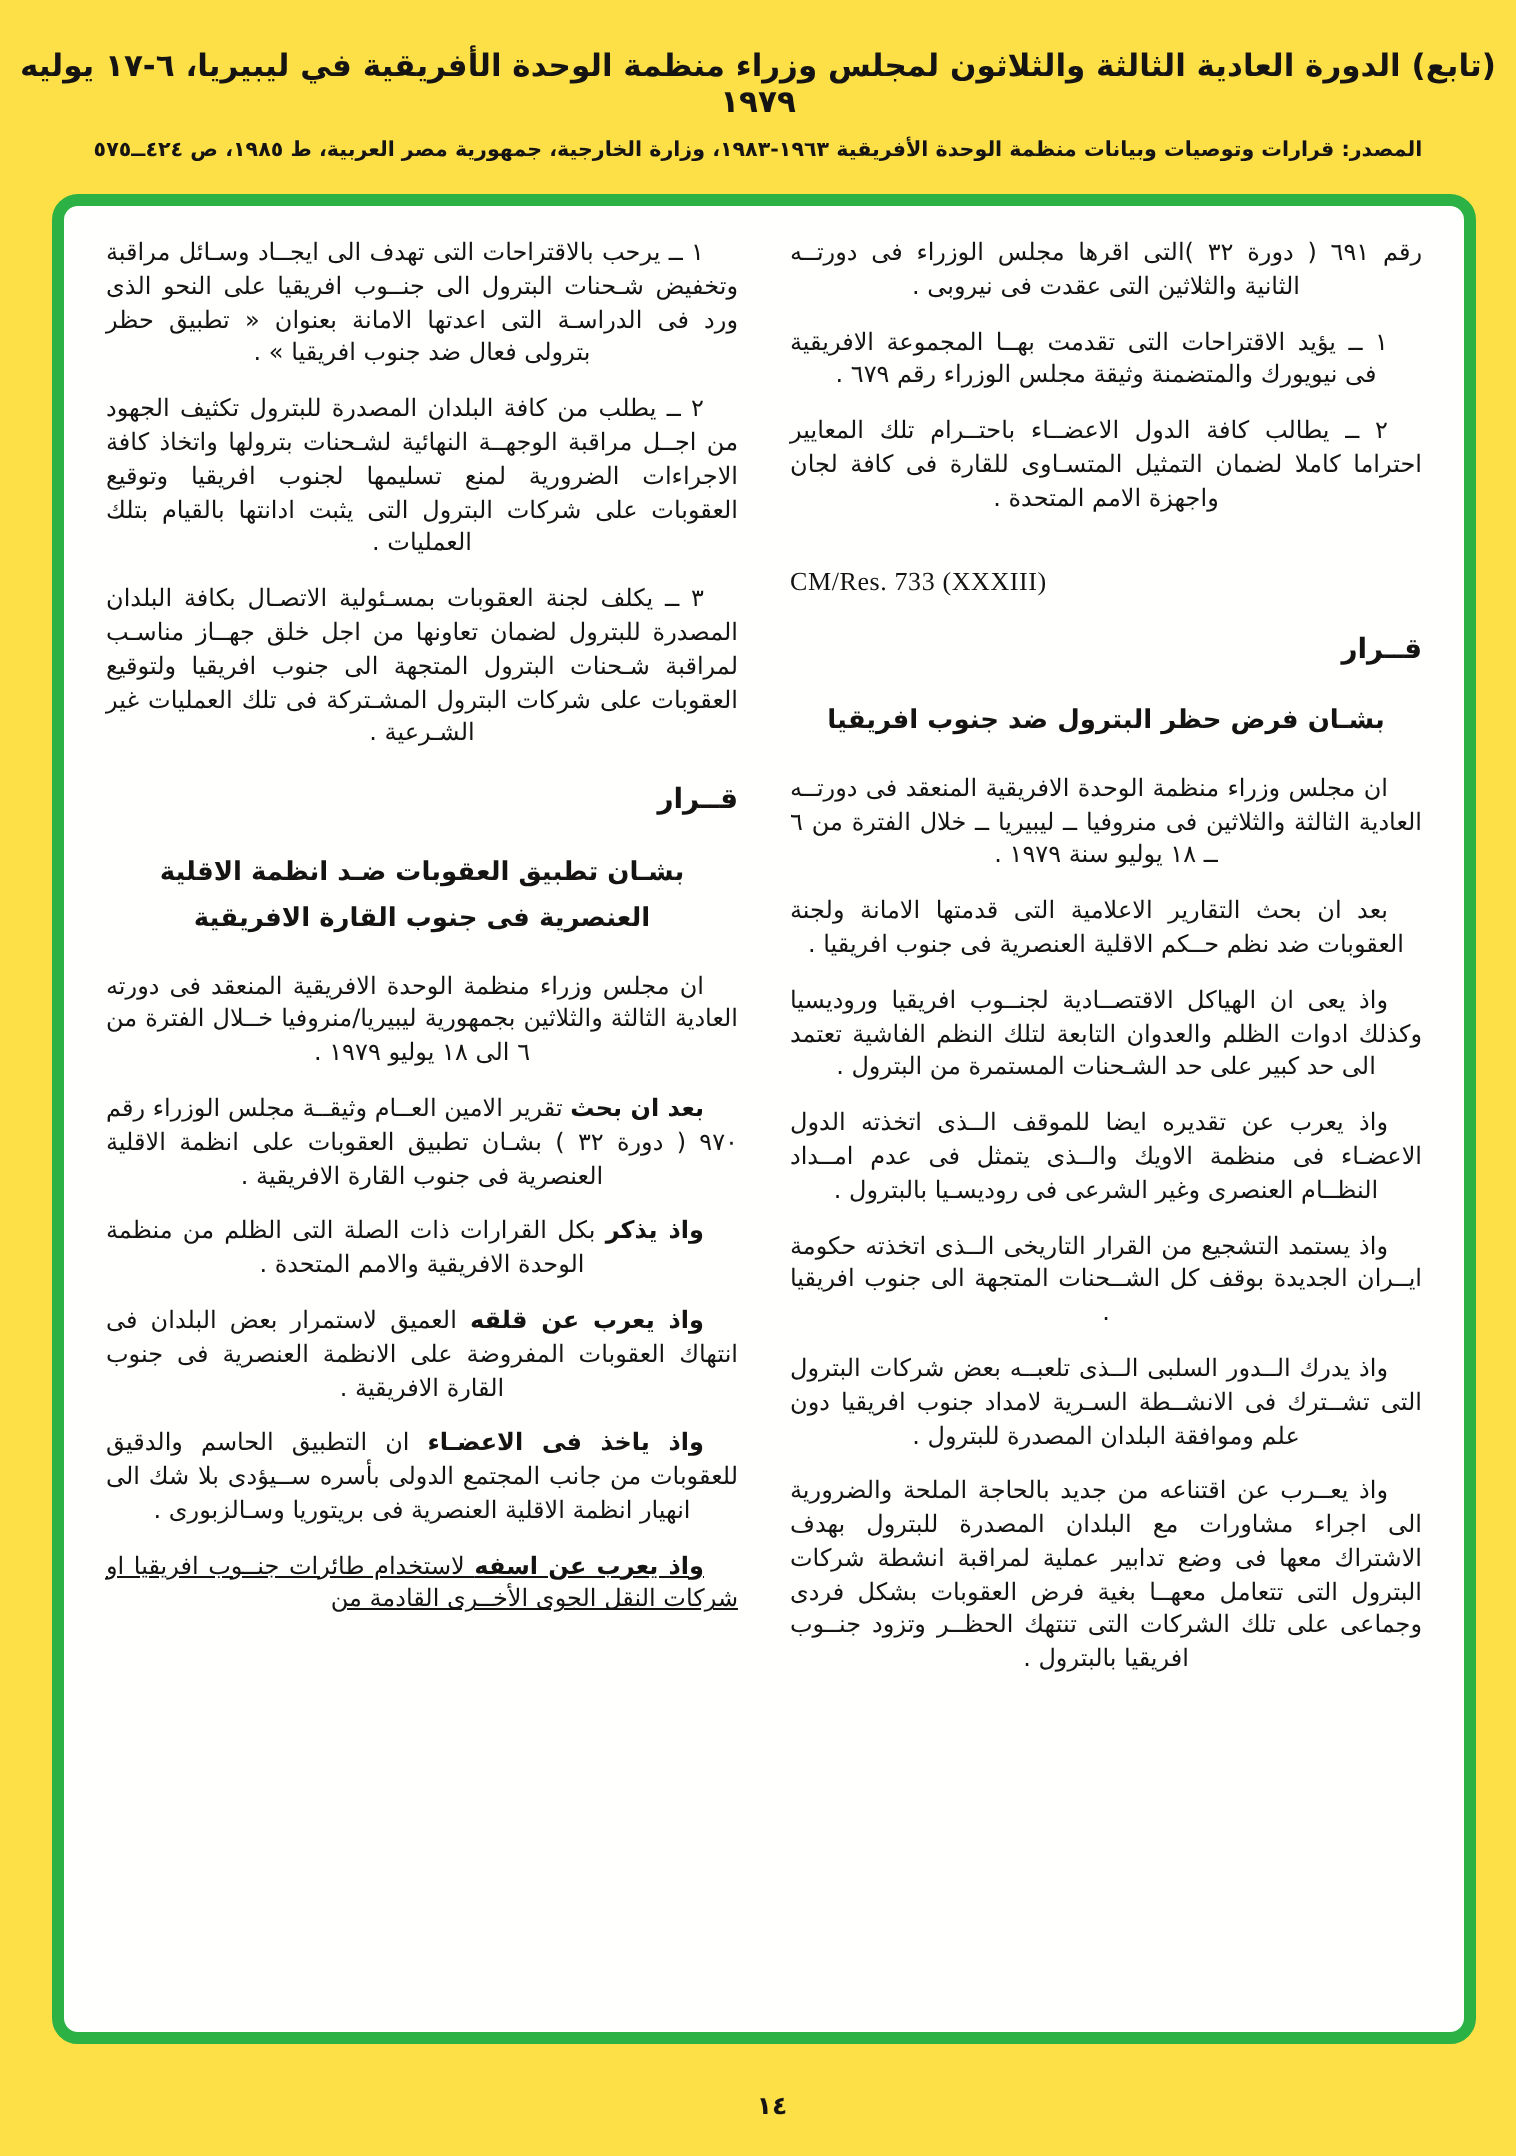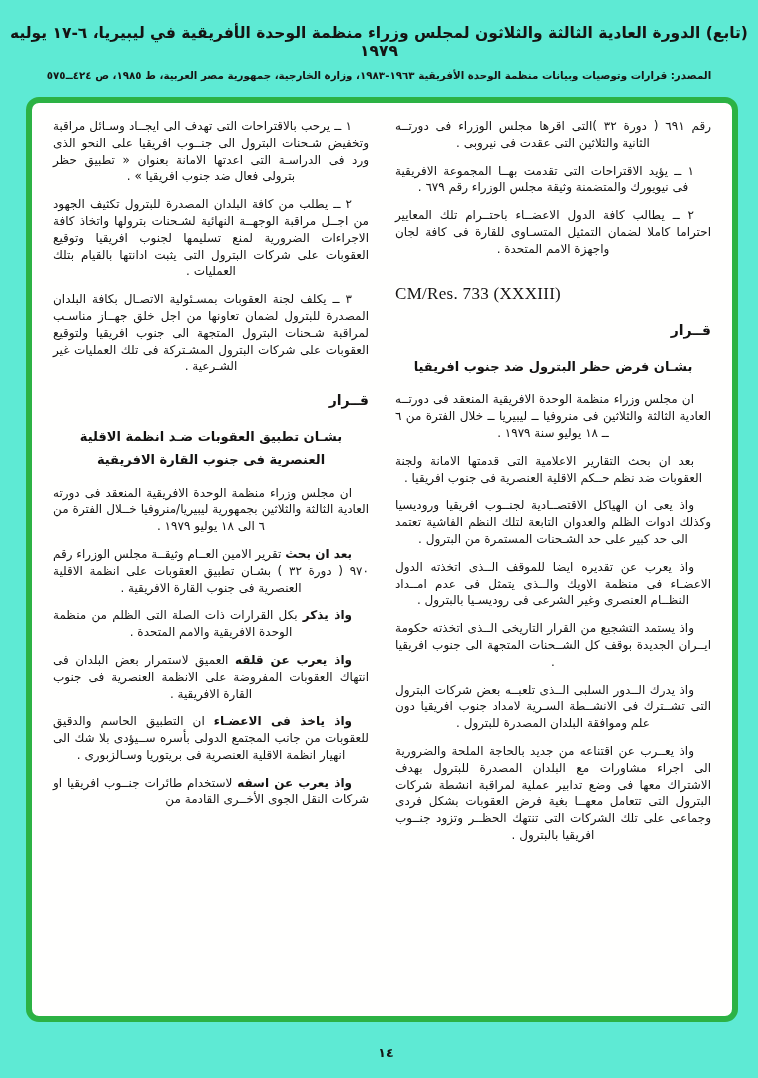--- a/index.html
+++ b/index.html
@@ -1,21 +1,21 @@
 <!DOCTYPE html>
 <html lang="ar"><head>
 <meta charset="utf-8">
 <style>
   * { box-sizing: border-box; }
   html, body { margin: 0; padding: 0; }
   .page {
     position: relative;
     width: 758px;
     height: 1078px;
-    background: #5eead4;
+    background: #fde047;
     font-family: "DejaVu Sans", sans-serif;
     color: #151413;
     overflow: hidden;
   }
   .header {
     position: absolute;
     top: 24px;
     left: 0; right: 0;
     text-align: center;
     direction: rtl;
@@ -55,26 +55,26 @@
     font-size: 12px;
     line-height: 1.4;
   }
   .para {
     margin: 0 0 11px 0;
     text-indent: 17px;
     text-align: justify;
     text-align-last: center;
   }
   .no-indent { text-indent: 0; }
-  .para-cont { text-align-last: right; }
+  .para-cont { text-align-last: right; text-decoration: underline; }
   .res-id {
     direction: ltr;
     text-align: left;
     font-family: "Liberation Serif", serif;
-    font-size: 17px;
+    font-size: 13px;
     letter-spacing: 0.3px;
     margin: 24px 0 6px 0;
   }
   .decision {
     text-align: right;
     font-weight: bold;
     font-size: 14px;
     margin: 16px 0 14px 0;
   }
   .res-title {

